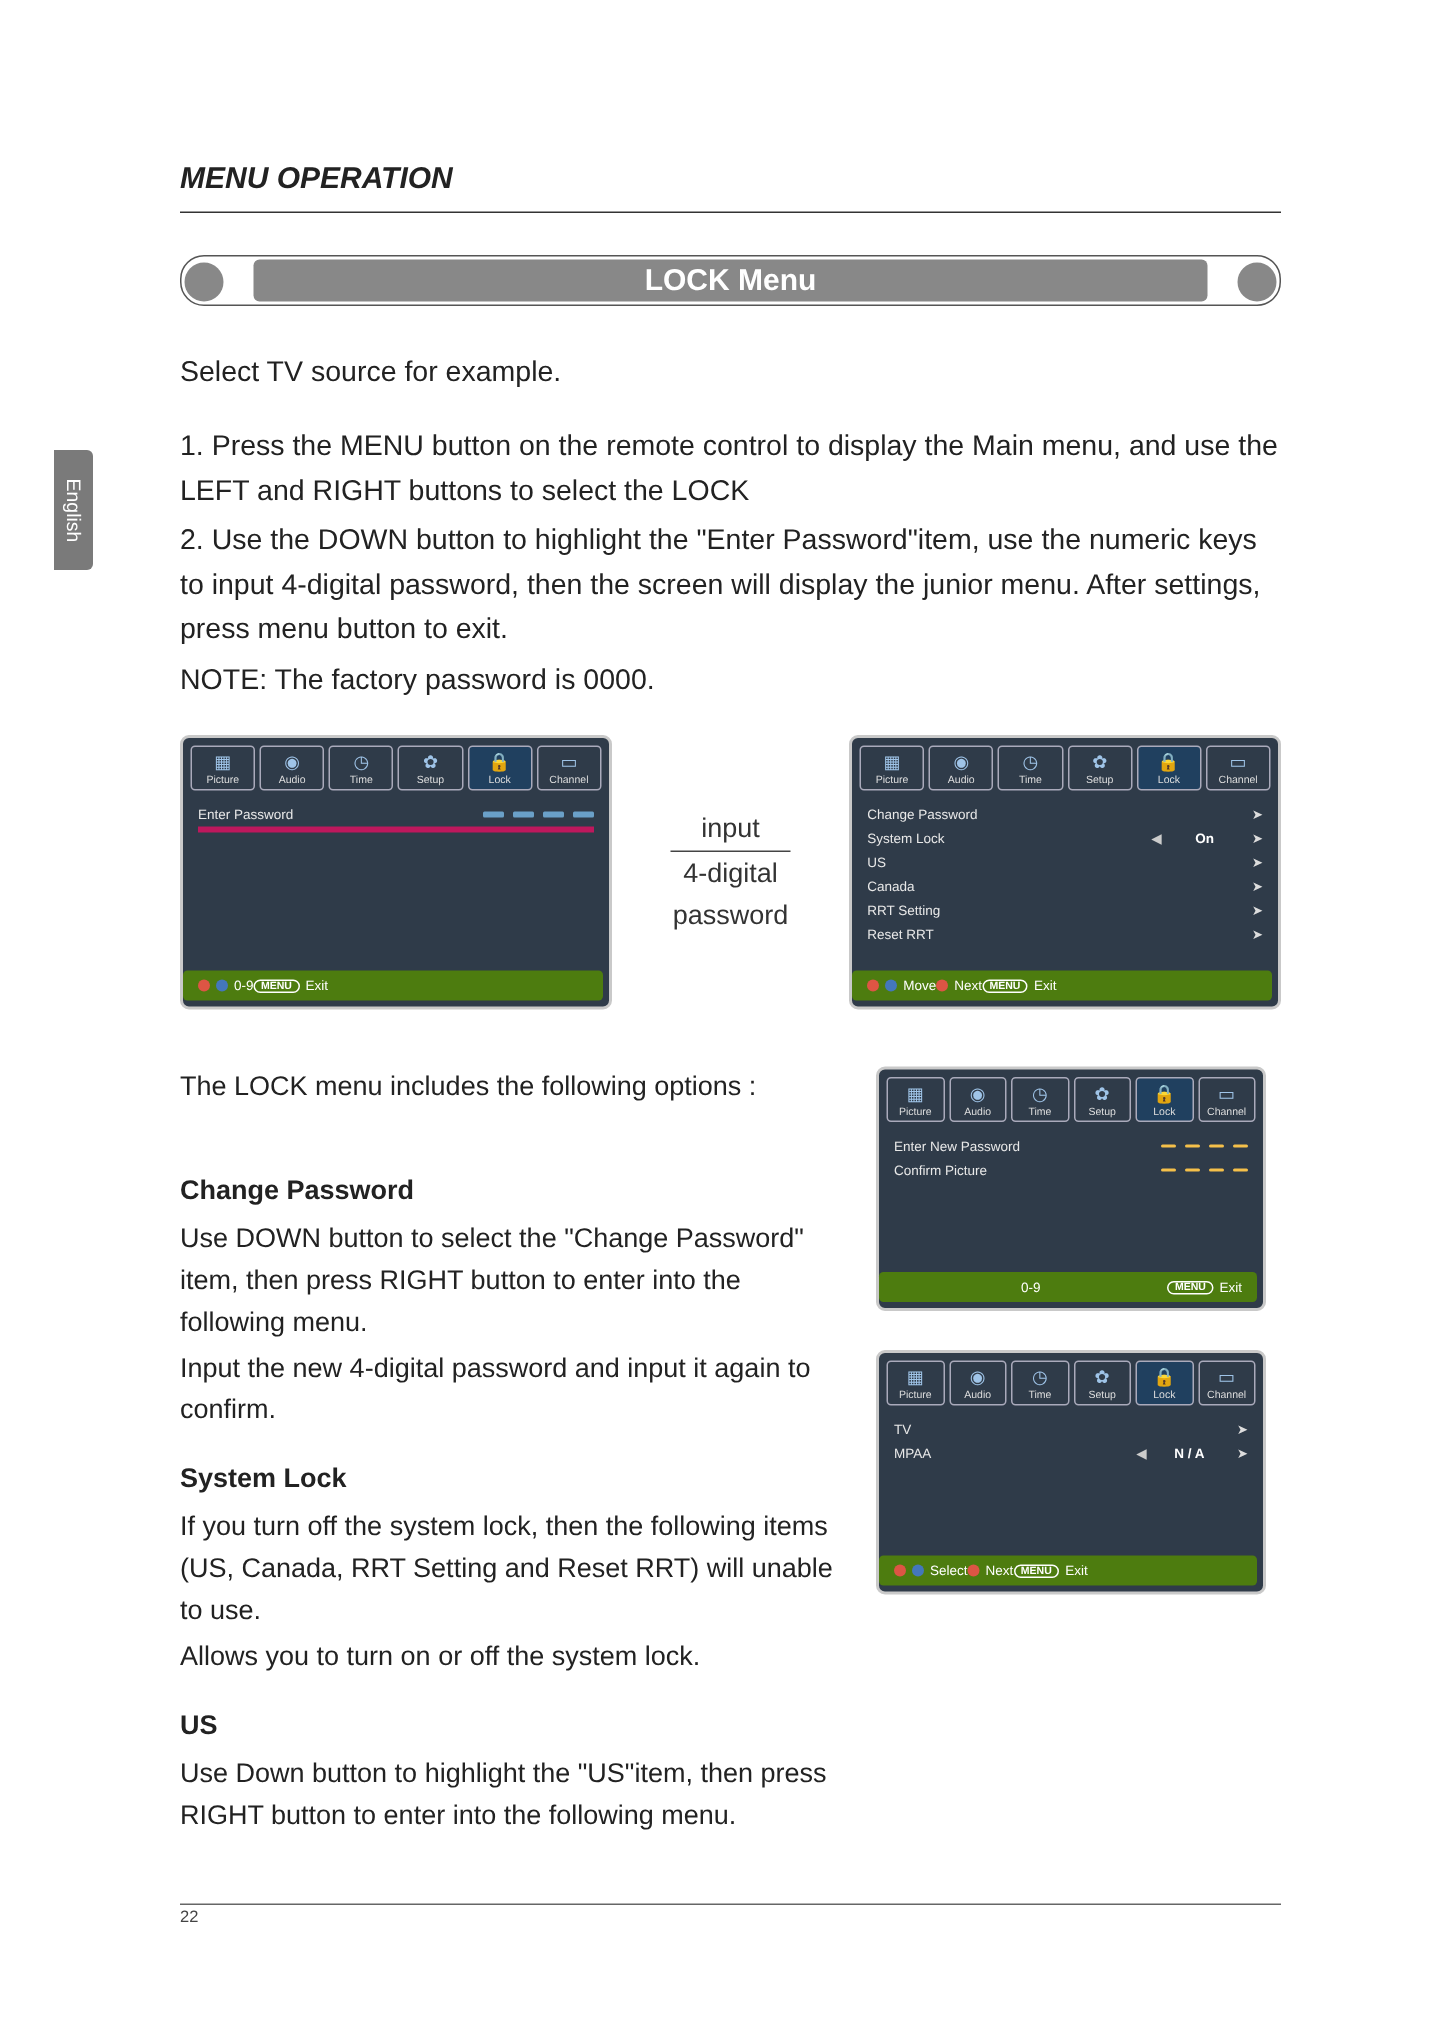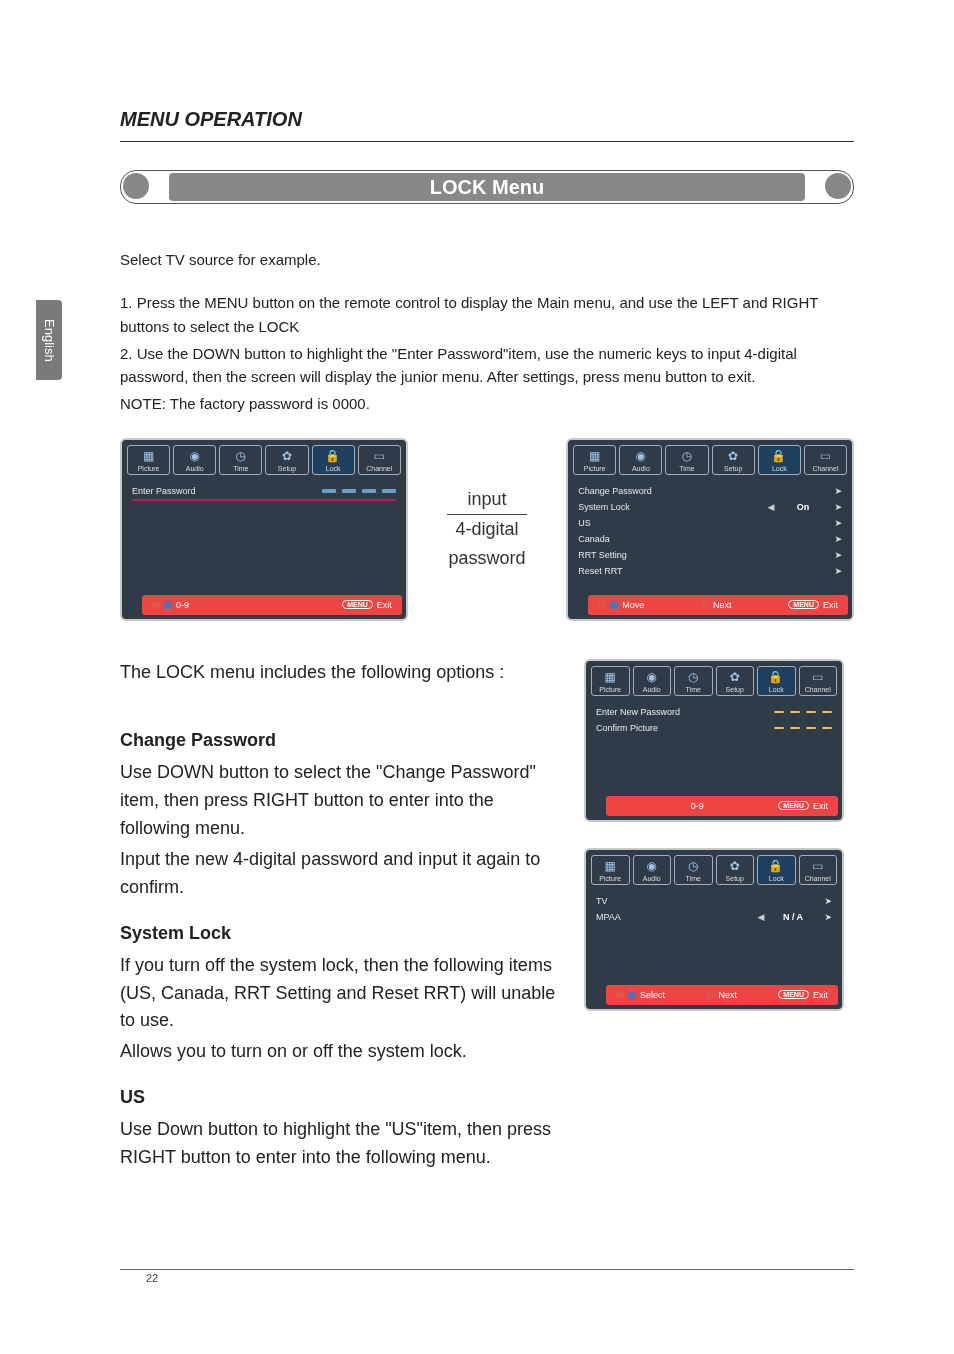--- a/index.html
+++ b/index.html
@@ -37,42 +37,42 @@
     font-style: italic;
     font-weight: bold;
     font-size: 20px;
     margin-bottom: 10px;
   }
   .hr { border: none; border-top: 1.2px solid #333; margin-bottom: 28px; }
   .pill-wrap {
     border: 1.2px solid #555;
     border-radius: 16px;
     padding: 2px;
-    margin-bottom: 44px;
+    margin-bottom: 30px;
     display: flex;
-    align-items: flex-start;
+    align-items: flex-end;
     gap: 16px;
   }
   .pill-cap {
     width: 26px; height: 26px; border-radius: 50%;
     background: #888;
   }
   .pill-body {
     flex: 1;
     background: #888;
     color: #fff;
     font-weight: bold;
     text-align: center;
     font-size: 20px;
     line-height: 28px;
     height: 28px;
     margin: 0 4px;
     border-radius: 4px;
   }
-  .body-text { font-size: 15px; line-height: 1.55; margin-bottom: 18px; }
+  .body-text { font-size: 19px; line-height: 1.55; margin-bottom: 18px; }
   .body-text p { margin-bottom: 4px; }
 
   .row1 {
     display: flex;
     align-items: center;
     gap: 12px;
     margin: 22px 0 38px 0;
   }
   .osd {
     background: #2f3b49;
@@ -112,40 +112,40 @@
     font-size: 9px;
   }
   .osd-line .lbl { flex: 1; color:#e8e8e8; }
   .osd-line .mid { width: 14px; text-align:center; color:#ccc; }
   .osd-line .val { width: 50px; text-align:center; font-weight:bold; color:#fff; }
   .osd-line .arrow { width: 14px; text-align:right; color:#ddd; }
   .dashes { display:flex; gap:6px; }
   .dash { width:14px; height:4px; background:#6aa0c8; border-radius:1px; }
   .dash.gold { width:10px; height:2px; background:#f5c04a; }
   .osd-footer {
-    background:#ef4444; margin:0 4px 4px 20px; border-radius:3px;
-    display:flex; align-items:center; justify-content:space-between;
+    background:#4d7c0f; margin:0 4px 4px 0; border-radius:3px;
+    display:flex; align-items:center; 
     padding:5px 10px; font-size:9px; color:#fff;
   }
   .osd-footer .grp { display:flex; align-items:center; gap:4px; }
   .circle { width:8px; height:8px; border-radius:50%; background:#d54; display:inline-block; }
   .circle.b { background:#47b; }
   .menu-pill { border:1px solid #fff; border-radius:6px; padding:0 4px; font-size:7px; font-weight:bold; }
   .annot { width: 140px; text-align:center; font-size:18px; color:#333; line-height:1.6; }
   .annot .line { border-bottom:1px solid #444; display:inline-block; width:80px; }
 
   .row2 { display:flex; gap: 28px; align-items:flex-start; margin-top: 10px; }
   .col-left { flex:1; font-size:18px; line-height:1.55; }
   .col-left p { margin-bottom: 3px; }
   .col-left .sec-h { font-weight:bold; margin-top:18px; margin-bottom:4px; }
   .col-right { width: 270px; display:flex; flex-direction:column; gap:26px; }
 
   .pagefoot { position:absolute; left:120px; right:100px; bottom: 70px; }
   .pagefoot .hr2 { border:none; border-top:1px solid #666; }
-  .pagefoot .num { font-size:11px; color:#444; padding-top:2px;margin-left:26px; }
+  .pagefoot .num { font-size:11px; color:#444; padding-top:2px; }
 </style>
 </head>
 <body>
 
 <div class="side-tab">English</div>
 
 <div class="page">
 
   <div class="title">MENU OPERATION</div>
   <hr class="hr">
@@ -187,21 +187,21 @@
           <div class="tab active">
             <span class="ico lock">🔒</span>
             <span>Lock</span>
           </div>
           <div class="tab">
             <span class="ico">▭</span>
             <span>Channel</span>
           </div>
         </div>
       <div class="osd-body">
-        <div class="osd-line" style="border-bottom:2px solid #be185d;">
+        <div class="osd-line" style="border-bottom:4px solid #be185d;">
           <span class="lbl">Enter Password</span>
           <span class="dashes">
             <span class="dash"></span>
               <span class="dash"></span>
               <span class="dash"></span>
               <span class="dash"></span>
           </span>
         </div>
       </div>
       <div class="osd-footer">

